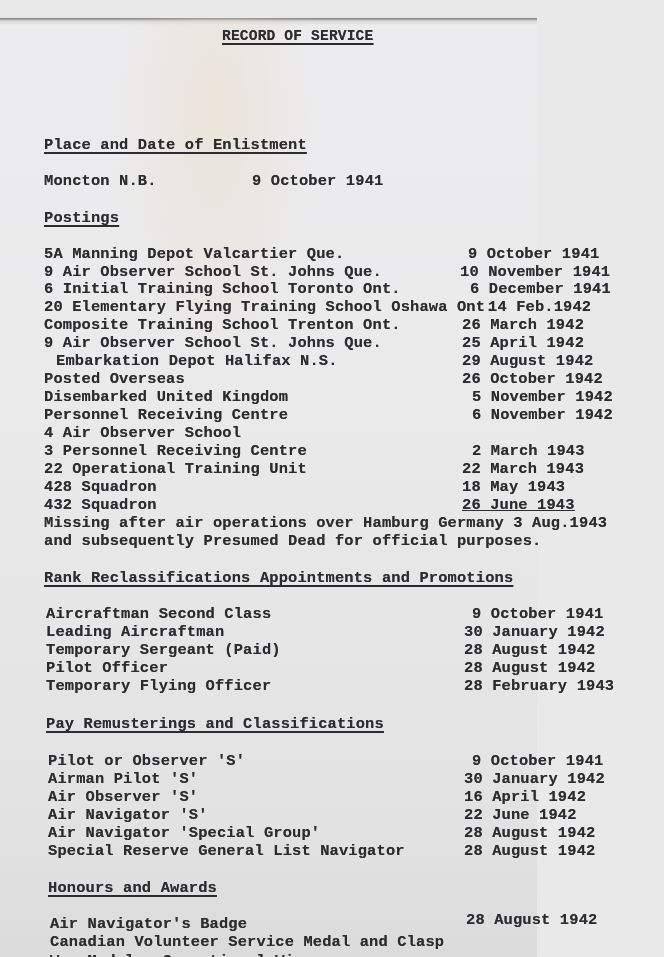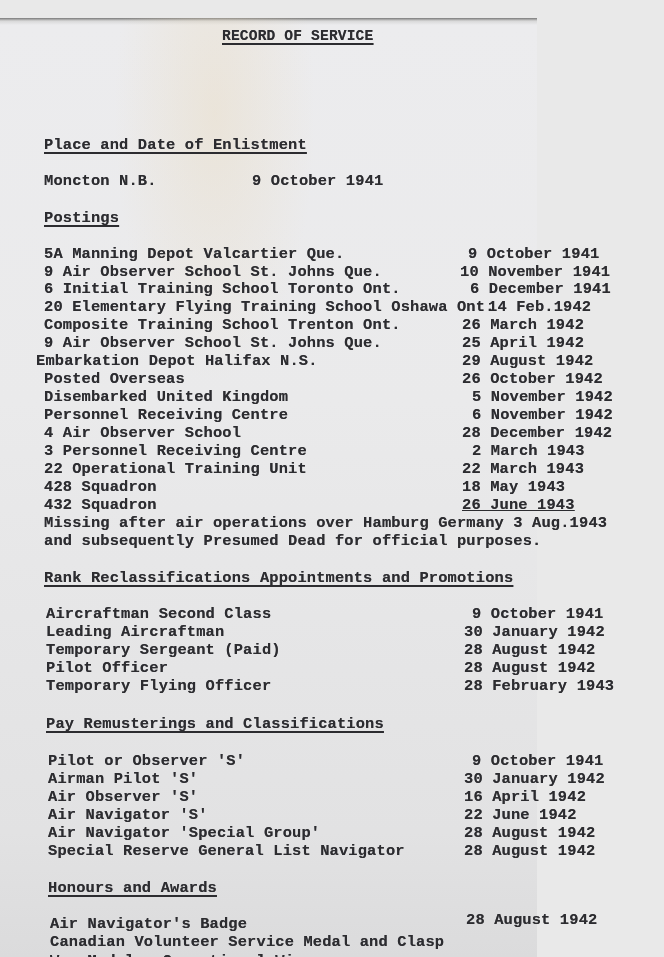--- a/index.html
+++ b/index.html
@@ -94,38 +94,37 @@
     </div>
     <div class="row" style="top:298px;">
       <span class="line desc" style="left:44px;top:0;">Composite Training School Trenton Ont.</span>
       <span class="line date" style="left:462px;top:0;">26 March 1942</span>
     </div>
     <div class="row" style="top:316px;">
       <span class="line desc" style="left:44px;top:0;">9 Air Observer School St. Johns Que.</span>
       <span class="line date" style="left:462px;top:0;">25 April 1942</span>
     </div>
     <div class="row" style="top:334px;">
-      <span class="line desc" style="left:36px;top:0;">Embarkation Depot Halifax N.S.</span>
+      <span class="line desc" style="left:56px;top:0;">Embarkation Depot Halifax N.S.</span>
       <span class="line date" style="left:462px;top:0;">29 August 1942</span>
     </div>
     <div class="row" style="top:352px;">
       <span class="line desc" style="left:44px;top:0;">Posted Overseas</span>
       <span class="line date" style="left:462px;top:0;">26 October 1942</span>
     </div>
     <div class="row" style="top:370px;">
       <span class="line desc" style="left:44px;top:0;">Disembarked United Kingdom</span>
       <span class="line date" style="left:472px;top:0;">5 November 1942</span>
     </div>
     <div class="row" style="top:388px;">
       <span class="line desc" style="left:44px;top:0;">Personnel Receiving Centre</span>
       <span class="line date" style="left:472px;top:0;">6 November 1942</span>
     </div>
     <div class="row" style="top:406px;">
       <span class="line desc" style="left:44px;top:0;">4 Air Observer School</span>
-      <span class="line date" style="left:462px;top:0;">28 December 1942</span>
     </div>
     <div class="row" style="top:424px;">
       <span class="line desc" style="left:44px;top:0;">3 Personnel Receiving Centre</span>
       <span class="line date" style="left:472px;top:0;">2 March 1943</span>
     </div>
     <div class="row" style="top:442px;">
       <span class="line desc" style="left:44px;top:0;">22 Operational Training Unit</span>
       <span class="line date" style="left:462px;top:0;">22 March 1943</span>
     </div>
     <div class="row" style="top:460px;">

